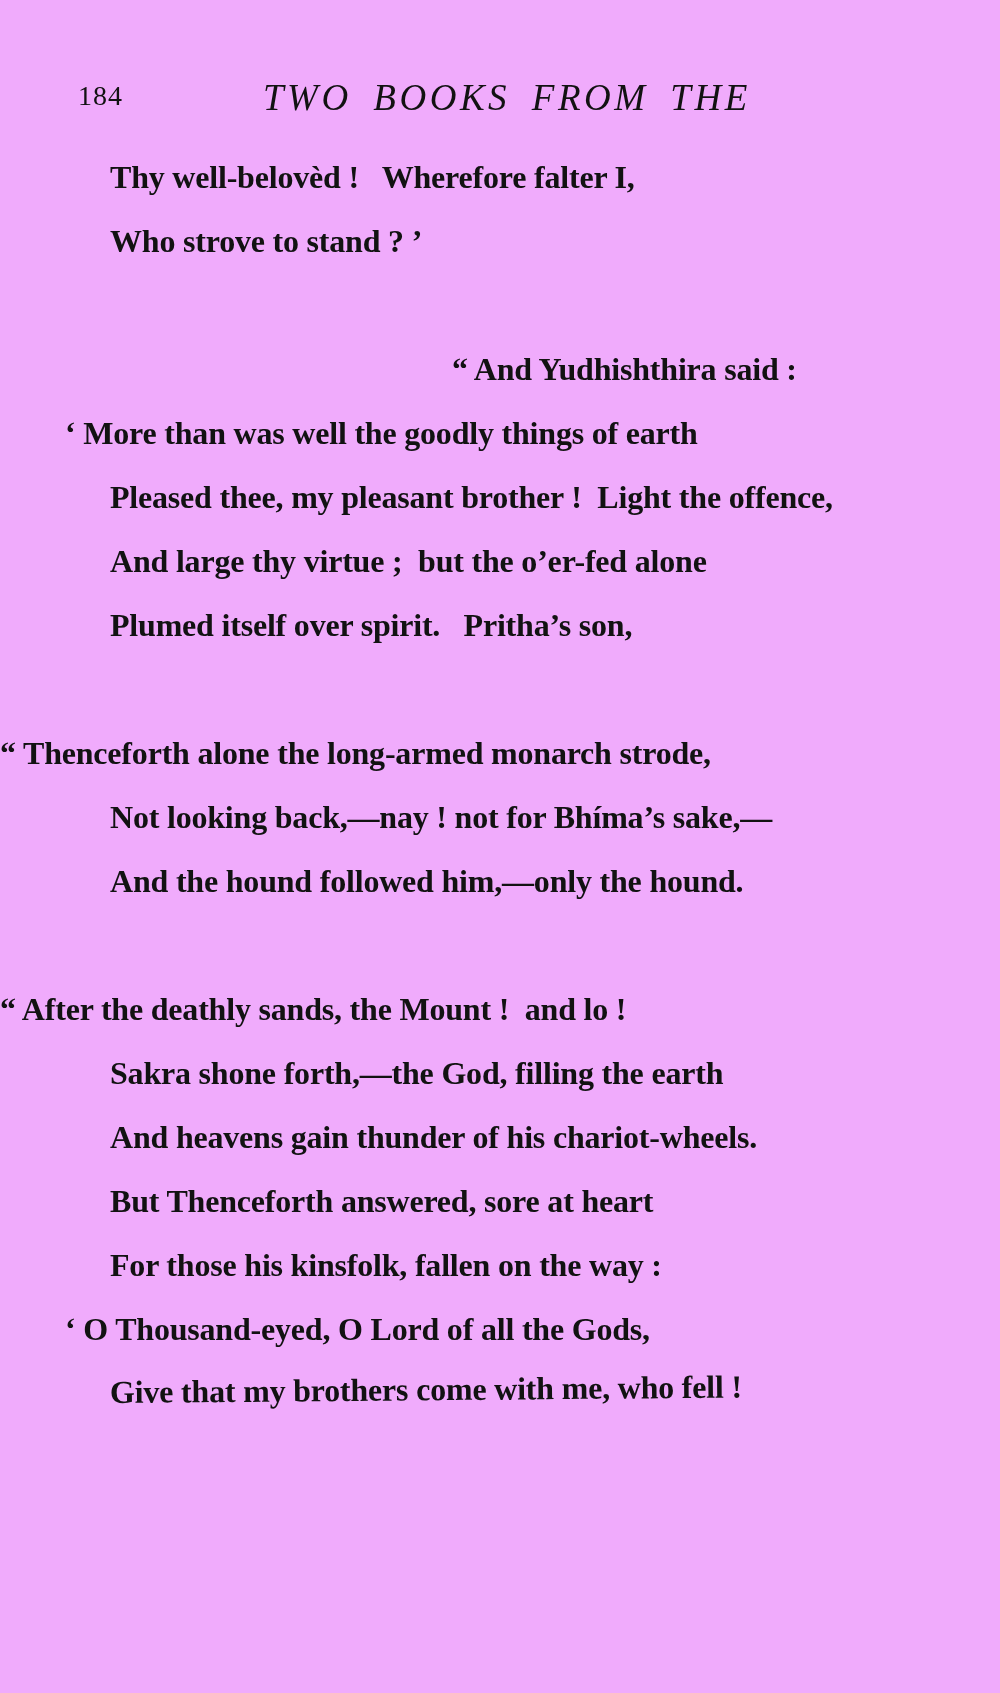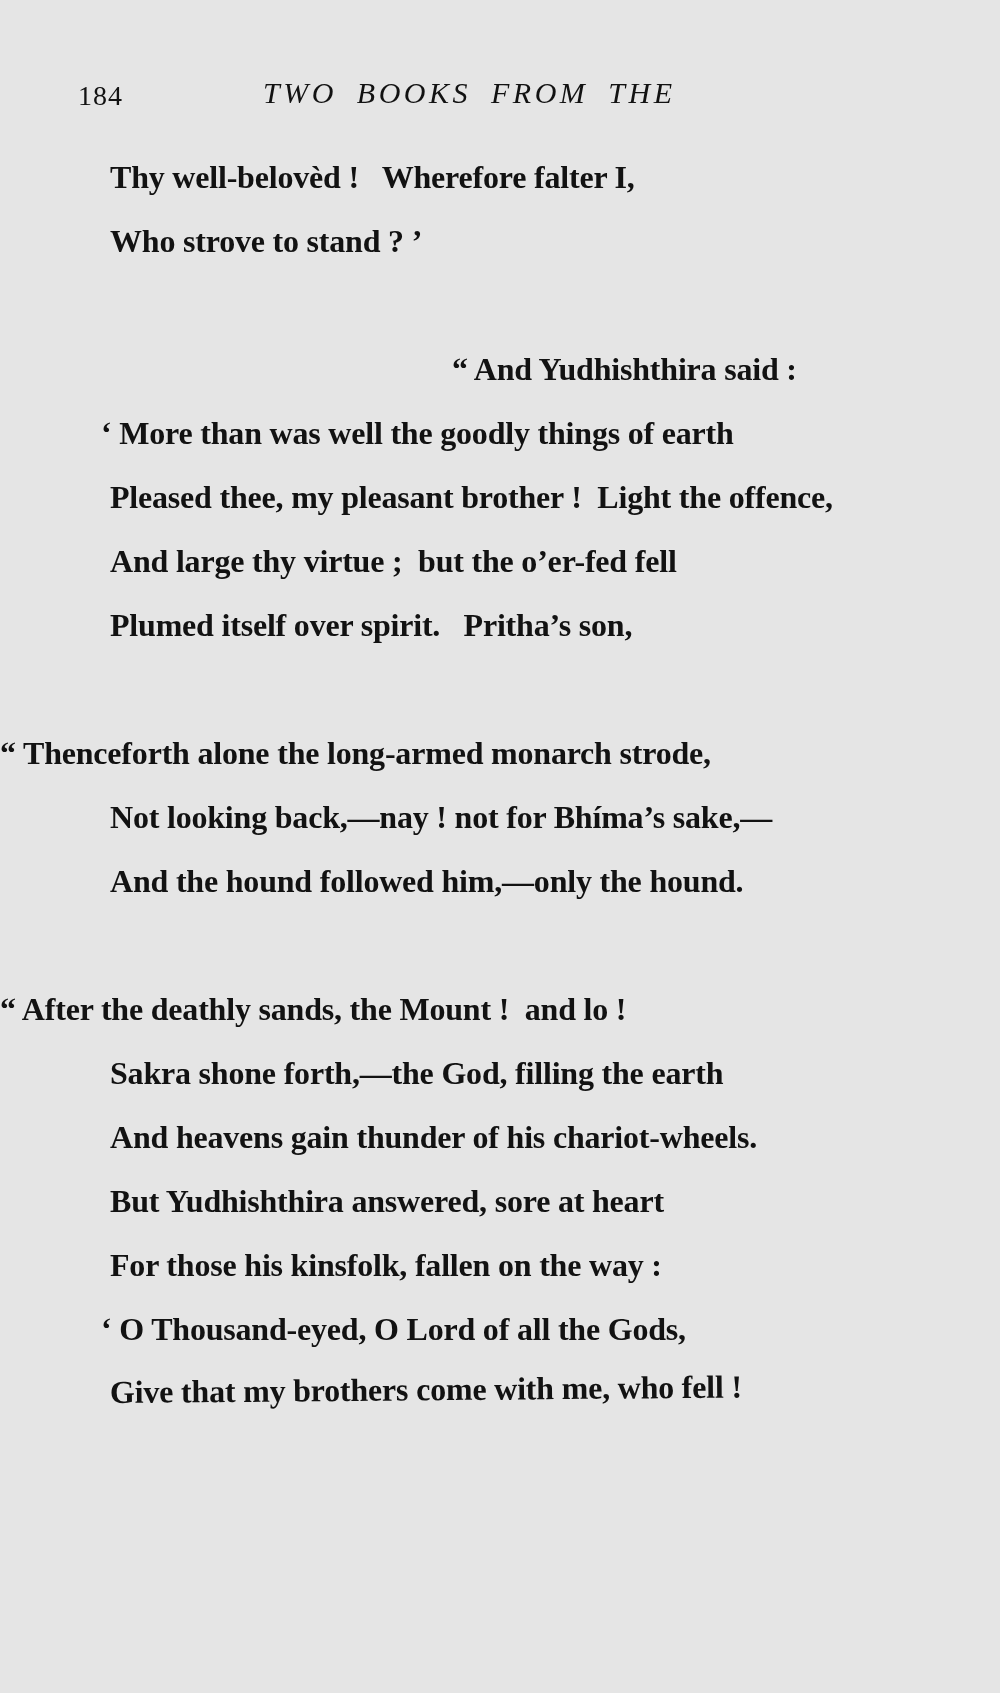--- a/index.html
+++ b/index.html
@@ -4,58 +4,58 @@
 <style>
   html, body {
     margin: 0;
     padding: 0;
     background: #ffffff;
   }
   .page {
     position: relative;
     width: 1000px;
     height: 1693px;
-    background: #e5e5e5;
+    background: #f0abfc;
     color: #121212;
     font-family: "Liberation Serif", "DejaVu Serif", serif;
     overflow: hidden;
   }
   .page-number {
     position: absolute;
     left: 78px;
     top: 80px;
     font-size: 28px;
     letter-spacing: 1px;
   }
   .running-title {
     position: absolute;
     left: 263px;
     top: 76px;
     font-style: italic;
-    font-size: 30px;
+    font-size: 37px;
     letter-spacing: 3.5px;
     word-spacing: 9px;
   }
   .poem {
     position: absolute;
     top: 145px;
     left: 0;
     width: 1000px;
   }
   .stanza { margin: 0; font-weight: bold; }
   .stanza + .stanza { margin-top: 64px; }
   .poem-line {
     white-space: pre;
     font-size: 32px;
     line-height: 64px;
     height: 64px;
     letter-spacing: -0.2px;
   }
   .indent-normal { padding-left: 110px; }
-  .indent-quote  { padding-left: 101px; }
+  .indent-quote  { padding-left: 65px; }
   .indent-hang   { }
   .indent-said   { padding-left: 452px; }
   .tilt {
     transform: rotate(-0.5deg);
     transform-origin: left center;
   }
 </style>
 </head>
 <body>
 
@@ -64,31 +64,31 @@
   <div class="running-title">TWO BOOKS FROM THE</div>
   <div class="poem">
       <div class="stanza">
         <div class="poem-line indent-normal">Thy well-belovèd !   Wherefore falter I,</div>
         <div class="poem-line indent-normal">Who strove to stand ? ’</div>
       </div>
       <div class="stanza">
         <div class="poem-line indent-said">“ And Yudhishthira said :</div>
         <div class="poem-line indent-quote">‘ More than was well the goodly things of earth</div>
         <div class="poem-line indent-normal">Pleased thee, my pleasant brother !  Light the offence,</div>
-        <div class="poem-line indent-normal">And large thy virtue ;  but the o’er-fed fell</div>
+        <div class="poem-line indent-normal">And large thy virtue ;  but the o’er-fed alone</div>
         <div class="poem-line indent-normal">Plumed itself over spirit.   Pritha’s son,</div>
       </div>
       <div class="stanza">
         <div class="poem-line indent-hang">“ Thenceforth alone the long-armed monarch strode,</div>
         <div class="poem-line indent-normal">Not looking back,—nay ! not for Bhíma’s sake,—</div>
         <div class="poem-line indent-normal">And the hound followed him,—only the hound.</div>
       </div>
       <div class="stanza">
         <div class="poem-line indent-hang">“ After the deathly sands, the Mount !  and lo !</div>
         <div class="poem-line indent-normal">Sakra shone forth,—the God, filling the earth</div>
         <div class="poem-line indent-normal">And heavens gain thunder of his chariot-wheels.</div>
-        <div class="poem-line indent-normal">But Yudhishthira answered, sore at heart</div>
+        <div class="poem-line indent-normal">But Thenceforth answered, sore at heart</div>
         <div class="poem-line indent-normal">For those his kinsfolk, fallen on the way :</div>
         <div class="poem-line indent-quote">‘ O Thousand-eyed, O Lord of all the Gods,</div>
         <div class="poem-line indent-normal tilt">Give that my brothers come with me, who fell !</div>
       </div>
     </div>
 </div>
 
 </body></html>

